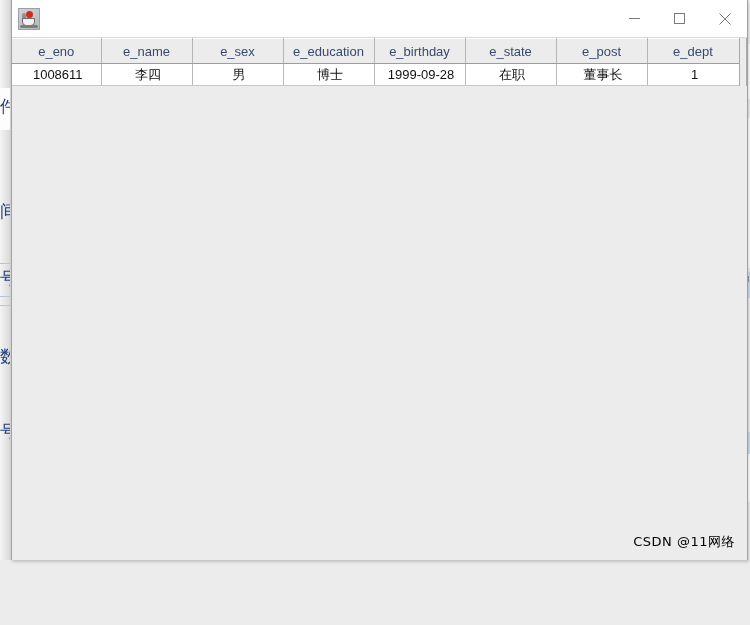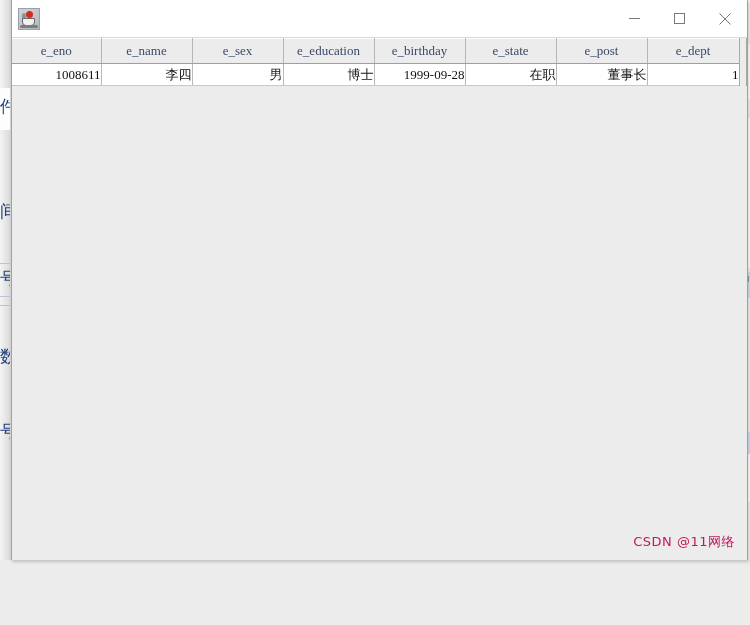--- a/index.html
+++ b/index.html
@@ -176,21 +176,21 @@
   #table-area {
     position: relative;
     background: #ececec;
     height: 522px;
   }
   #emp-table {
     border-collapse: collapse;
     table-layout: fixed;
     width: 727px;
     background: #ffffff;
-    font-family: Liberation Serif, serif;
+    font-family: Liberation Sans, sans-serif;
   }
   #emp-table th {
     height: 25px;
     background: #ececec;
     border-right: 1px solid #b6b6b6;
     border-bottom: 1px solid #9e9e9e;
     border-top: 1px solid #ffffff;
     font-weight: normal;
     font-size: 13px;
     color: #3a4a6b;
@@ -199,21 +199,21 @@
     padding: 0;
   }
   #emp-table th:last-child { border-right: 1px solid #b6b6b6; }
   #emp-table td {
     height: 22px;
     background: #ffffff;
     border-right: 1px solid #b9b9b9;
     border-bottom: 1px solid #c8c8c8;
     font-size: 13px;
     color: #111;
-    text-align: right;
+    text-align: center;
     padding: 0 0 0 3px;
     box-sizing: border-box;
     white-space: nowrap;
     overflow: hidden;
   }
   #table-right-edge {
     position: absolute;
     left: 727px;
     top: 0;
     width: 8px;
@@ -231,21 +231,21 @@
     height: 474px;
     background: #ececec;
   }
 
   
   #watermark {
     position: absolute;
     right: 12px;
     bottom: 8px;
     font-size: 13px;
-    color: #be185d;
+    color: #000000;
     font-family: "DejaVu Sans", sans-serif;
     letter-spacing: 0.5px;
     user-select: none;
   }
 </style>
 </head>
 <body>
 
 <div id="desktop">
 

